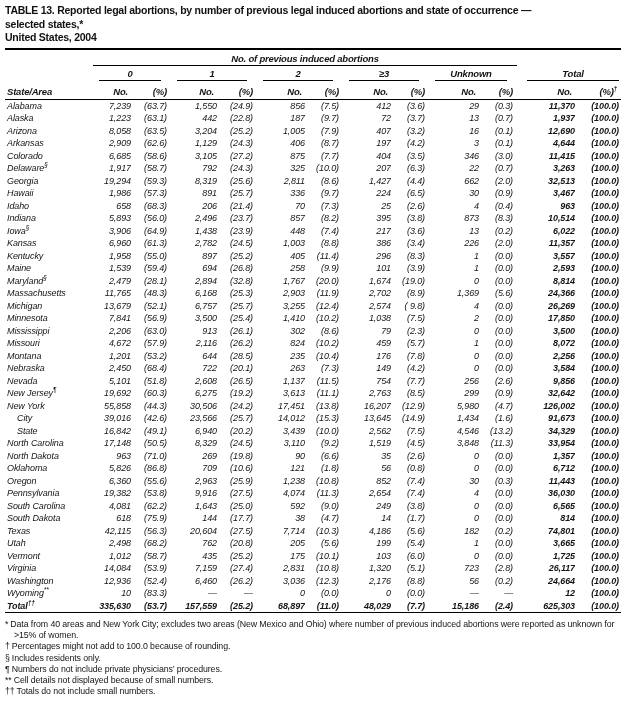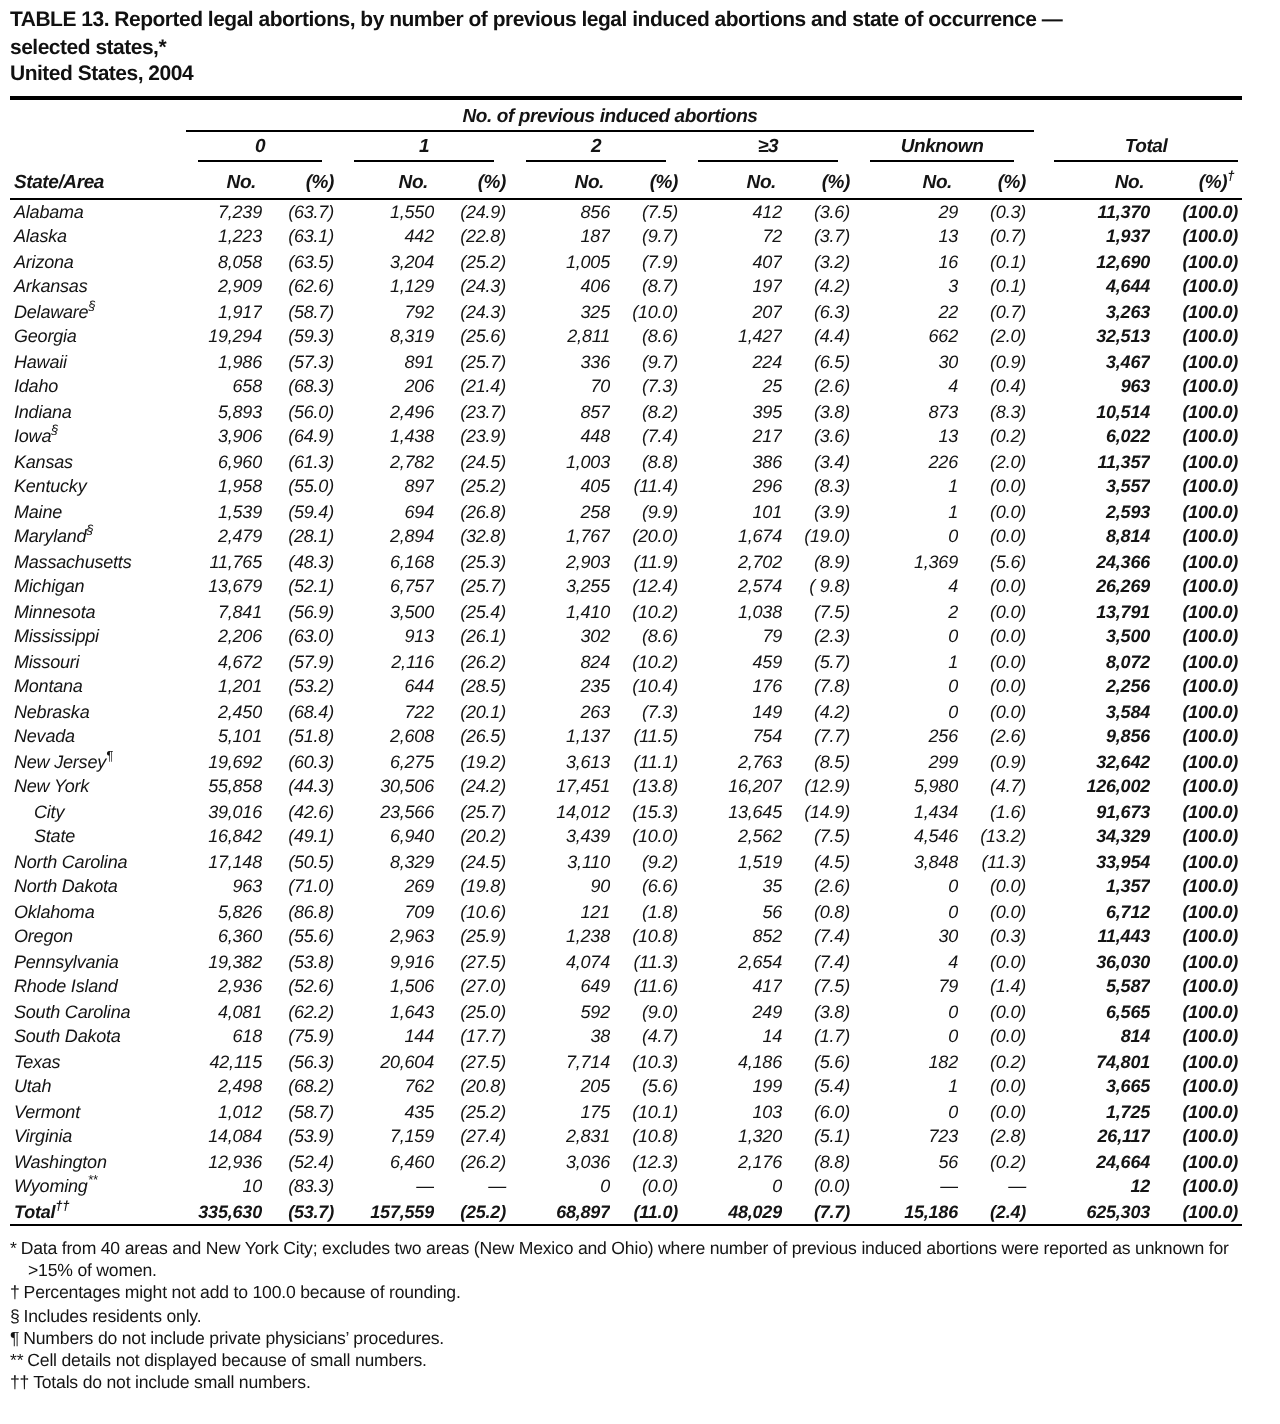--- a/index.html
+++ b/index.html
@@ -211,20 +211,35 @@
           <td class="n">406</td>
           <td class="p">(8.7)</td>
           <td class="n">197</td>
           <td class="p">(4.2)</td>
           <td class="n">3</td>
           <td class="p">(0.1)</td>
           <td class="tn">4,644</td>
           <td class="tp">(100.0)</td>
         </tr>
         <tr>
+    <td class="state"><span class="sname">Colorado</span><sup class="smark"></sup></td>
+  <td class="n">6,685</td>
+          <td class="p">(58.6)</td>
+          <td class="n">3,105</td>
+          <td class="p">(27.2)</td>
+          <td class="n">875</td>
+          <td class="p">(7.7)</td>
+          <td class="n">404</td>
+          <td class="p">(3.5)</td>
+          <td class="n">346</td>
+          <td class="p">(3.0)</td>
+          <td class="tn">11,415</td>
+          <td class="tp">(100.0)</td>
+        </tr>
+        <tr>
     <td class="state"><span class="sname">Delaware</span><sup class="smark">§</sup></td>
   <td class="n">1,917</td>
           <td class="p">(58.7)</td>
           <td class="n">792</td>
           <td class="p">(24.3)</td>
           <td class="n">325</td>
           <td class="p">(10.0)</td>
           <td class="n">207</td>
           <td class="p">(6.3)</td>
           <td class="n">22</td>
@@ -402,21 +417,21 @@
   <td class="n">7,841</td>
           <td class="p">(56.9)</td>
           <td class="n">3,500</td>
           <td class="p">(25.4)</td>
           <td class="n">1,410</td>
           <td class="p">(10.2)</td>
           <td class="n">1,038</td>
           <td class="p">(7.5)</td>
           <td class="n">2</td>
           <td class="p">(0.0)</td>
-          <td class="tn">13,791</td>
+          <td class="tn">17,850</td>
           <td class="tp">(100.0)</td>
         </tr>
         <tr>
     <td class="state"><span class="sname">Mississippi</span><sup class="smark"></sup></td>
   <td class="n">2,206</td>
           <td class="p">(63.0)</td>
           <td class="n">913</td>
           <td class="p">(26.1)</td>
           <td class="n">302</td>
           <td class="p">(8.6)</td>
@@ -613,35 +628,20 @@
           <td class="p">(53.8)</td>
           <td class="n">9,916</td>
           <td class="p">(27.5)</td>
           <td class="n">4,074</td>
           <td class="p">(11.3)</td>
           <td class="n">2,654</td>
           <td class="p">(7.4)</td>
           <td class="n">4</td>
           <td class="p">(0.0)</td>
           <td class="tn">36,030</td>
-          <td class="tp">(100.0)</td>
-        </tr>
-        <tr>
-    <td class="state"><span class="sname">Rhode Island</span><sup class="smark"></sup></td>
-  <td class="n">2,936</td>
-          <td class="p">(52.6)</td>
-          <td class="n">1,506</td>
-          <td class="p">(27.0)</td>
-          <td class="n">649</td>
-          <td class="p">(11.6)</td>
-          <td class="n">417</td>
-          <td class="p">(7.5)</td>
-          <td class="n">79</td>
-          <td class="p">(1.4)</td>
-          <td class="tn">5,587</td>
           <td class="tp">(100.0)</td>
         </tr>
         <tr>
     <td class="state"><span class="sname">South Carolina</span><sup class="smark"></sup></td>
   <td class="n">4,081</td>
           <td class="p">(62.2)</td>
           <td class="n">1,643</td>
           <td class="p">(25.0)</td>
           <td class="n">592</td>
           <td class="p">(9.0)</td>

